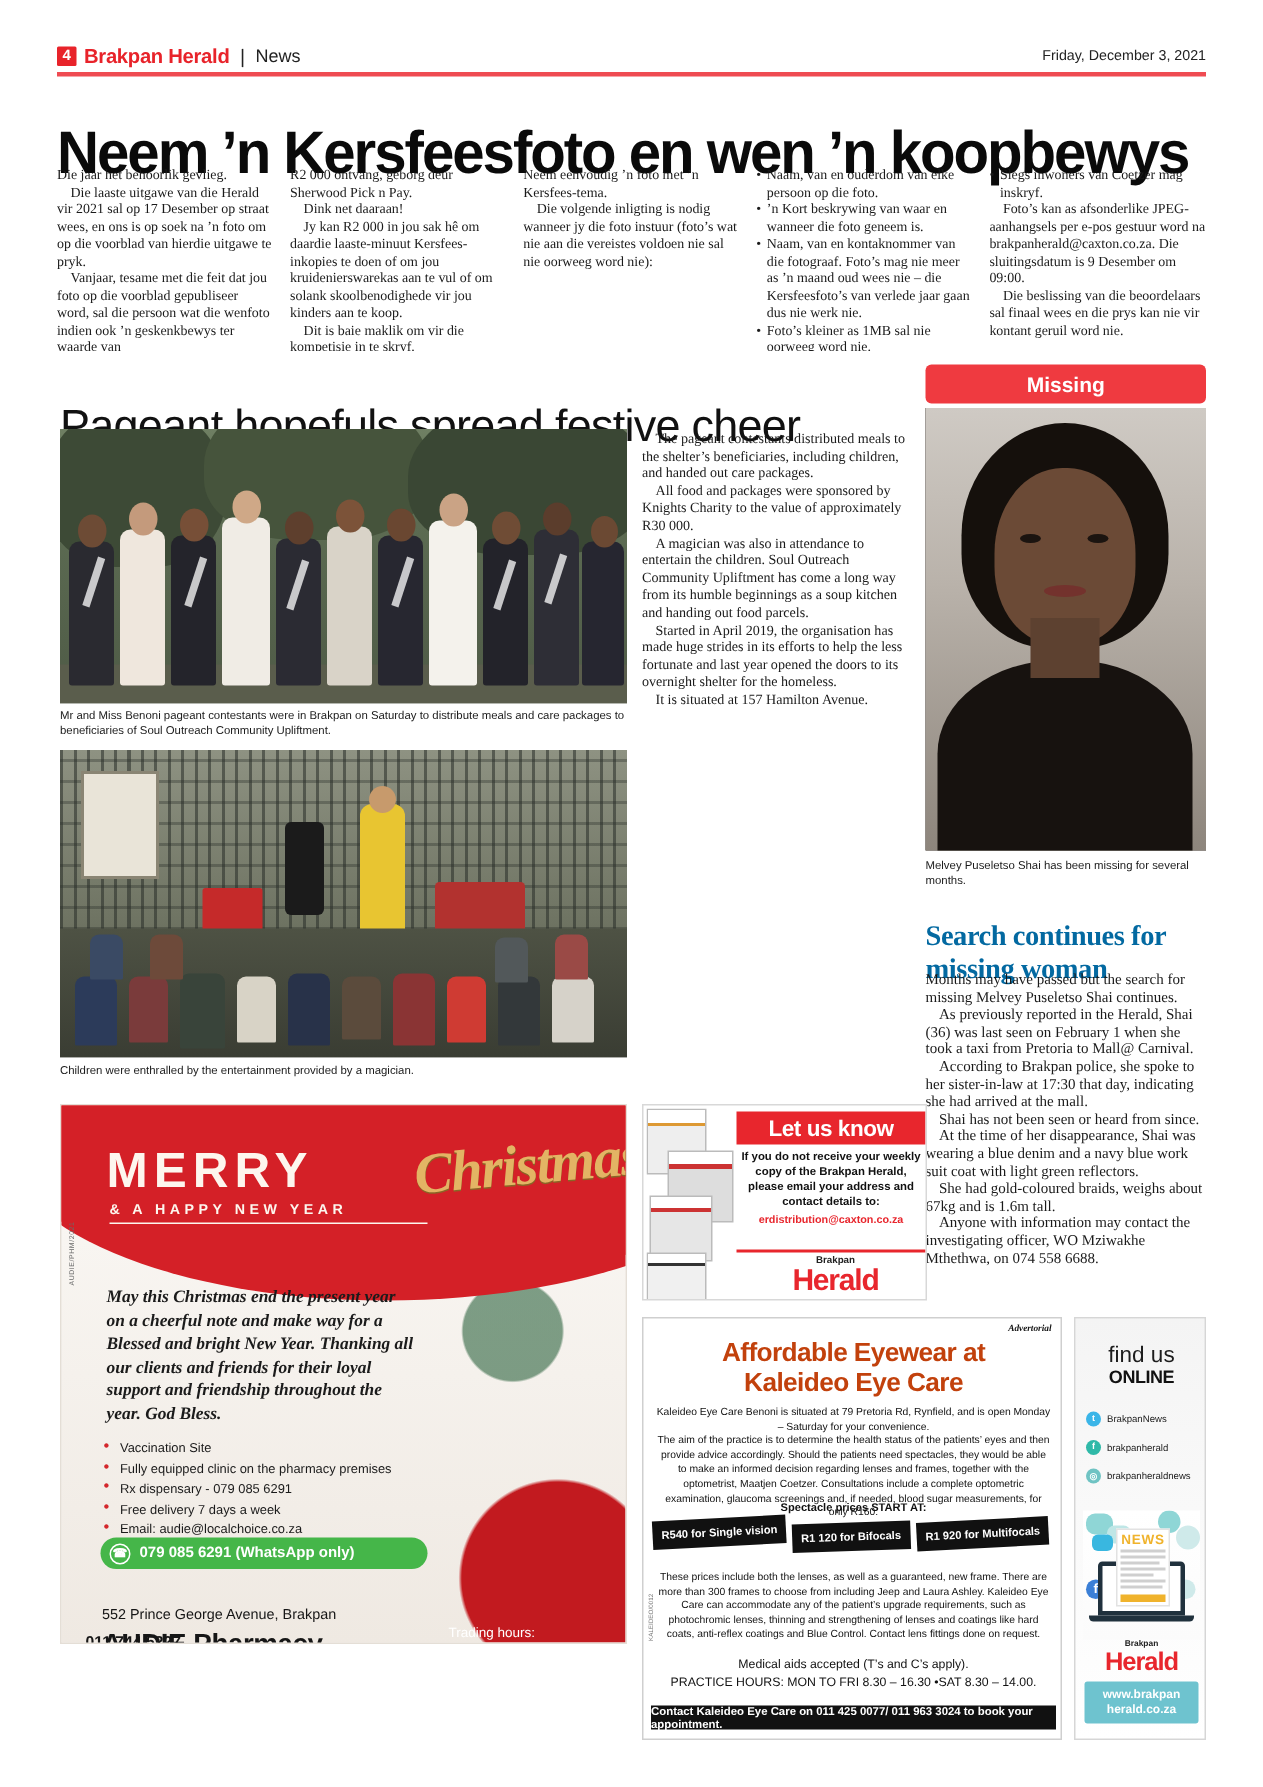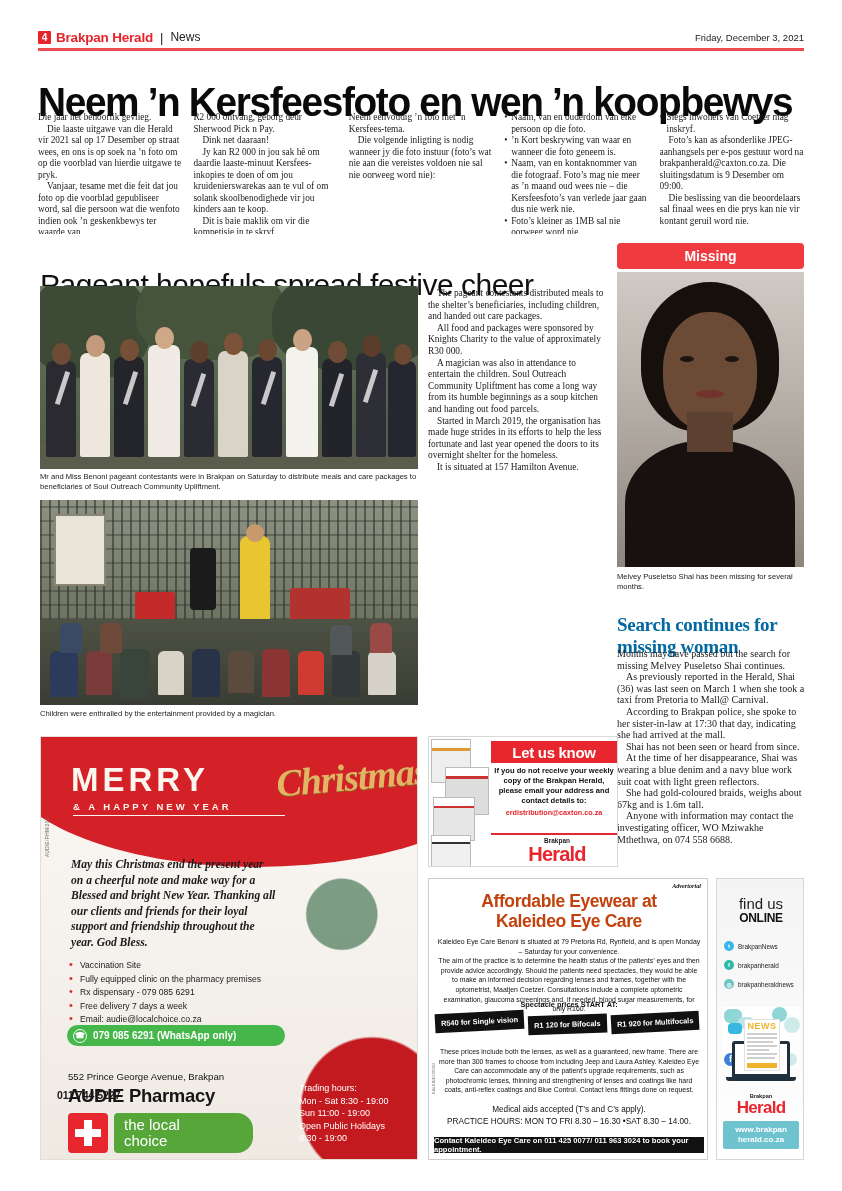--- a/index.html
+++ b/index.html
@@ -95,21 +95,21 @@
   }
   .search-body {
     position:absolute; left:617px; top:648px; width:190px;
     font-size:10px; line-height:11.6px; color:#1a1a1a;
   }
   .search-body p { margin:0; text-indent:9px; }
   .search-body p.noind { text-indent:0; }
 
   
   .ad-audie {
-    position:absolute; left:40px; top:736px; width:378px; height:424px;
+    position:absolute; left:40px; top:736px; width:378px; height:360px;
     background:#f5f2ee; overflow:hidden; border:1px solid #e4ded6;
   }
   .audie-bg {
     position:absolute; inset:0;
     background:
       radial-gradient(circle at 88% 88%, #c21a1f 0 14%, transparent 14.5%),
       radial-gradient(circle at 80% 42%, rgba(25,85,45,0.55) 0 9%, transparent 9.4%),
       linear-gradient(#fbf9f6,#efe9e2);
   }
   .audie-redtop {
@@ -391,21 +391,21 @@
       <div class="p1-sash" style="left:294px;bottom:62px;width:5px;height:34px;"></div>
       <div class="p1-sash" style="left:328px;bottom:66px;width:5px;height:34px;"></div>
     </div>
   </div>
   <div class="cap cap1">Mr and Miss Benoni pageant contestants were in Brakpan on Saturday to distribute meals and care packages to beneficiaries of Soul Outreach Community Upliftment.</div>
 
   <div class="pageant-body">
     <p>The pageant contestants distributed meals to the shelter’s beneficiaries, including children, and handed out care packages.</p>
     <p>All food and packages were sponsored by Knights Charity to the value of approximately R30 000.</p>
     <p>A magician was also in attendance to entertain the children. Soul Outreach Community Upliftment has come a long way from its humble beginnings as a soup kitchen and handing out food parcels.</p>
-    <p>Started in March 2019, the organisation has made huge strides in its efforts to help the less fortunate and last year opened the doors to its overnight shelter for the homeless.</p>
+    <p>Started in April 2019, the organisation has made huge strides in its efforts to help the less fortunate and last year opened the doors to its overnight shelter for the homeless.</p>
     <p>It is situated at 157 Hamilton Avenue.</p>
   </div>
 
   <div class="photo2">
     <div class="scene">
       <div class="p2-bg"></div>
       <div class="p2-fence"></div>
       <div style="position:absolute;left:14px;top:14px;width:52px;height:72px;background:#e9e4d8;border:2px solid #8a8574;"></div>
       <div style="position:absolute;left:150px;top:48px;width:26px;height:62px;background:#1b1b1b;border-radius:4px;"></div>
       <div style="position:absolute;left:200px;top:36px;width:30px;height:86px;background:#e8c531;border-radius:8px 8px 3px 3px;"></div>
@@ -441,21 +441,21 @@
       <div class="pm-eye" style="left:108px;top:84px;"></div>
       <div class="pm-lip"></div>
       <div class="pm-neck"></div>
     </div>
   </div>
   <div class="cap cap3">Melvey Puseletso Shai has been missing for several months.</div>
 
   <h2 class="search-title">Search continues for missing woman</h2>
   <div class="search-body">
     <p class="noind">Months may have passed but the search for missing Melvey Puseletso Shai continues.</p>
-    <p>As previously reported in the Herald, Shai (36) was last seen on March 1 when she took a taxi from Pretoria to Mall@ Carnival.</p>
+    <p>As previously reported in the Herald, Shai (36) was last seen on February 1 when she took a taxi from Pretoria to Mall@ Carnival.</p>
     <p>According to Brakpan police, she spoke to her sister-in-law at 17:30 that day, indicating she had arrived at the mall.</p>
     <p>Shai has not been seen or heard from since.</p>
     <p>At the time of her disappearance, Shai was wearing a blue denim and a navy blue work suit coat with light green reflectors.</p>
     <p>She had gold-coloured braids, weighs about 67kg and is 1.6m tall.</p>
     <p>Anyone with information may contact the investigating officer, WO Mziwakhe Mthethwa, on 074 558 6688.</p>
   </div>
 
   <div class="ad-audie">
     <div class="audie-bg"></div>
     <div class="audie-redtop2"></div>

